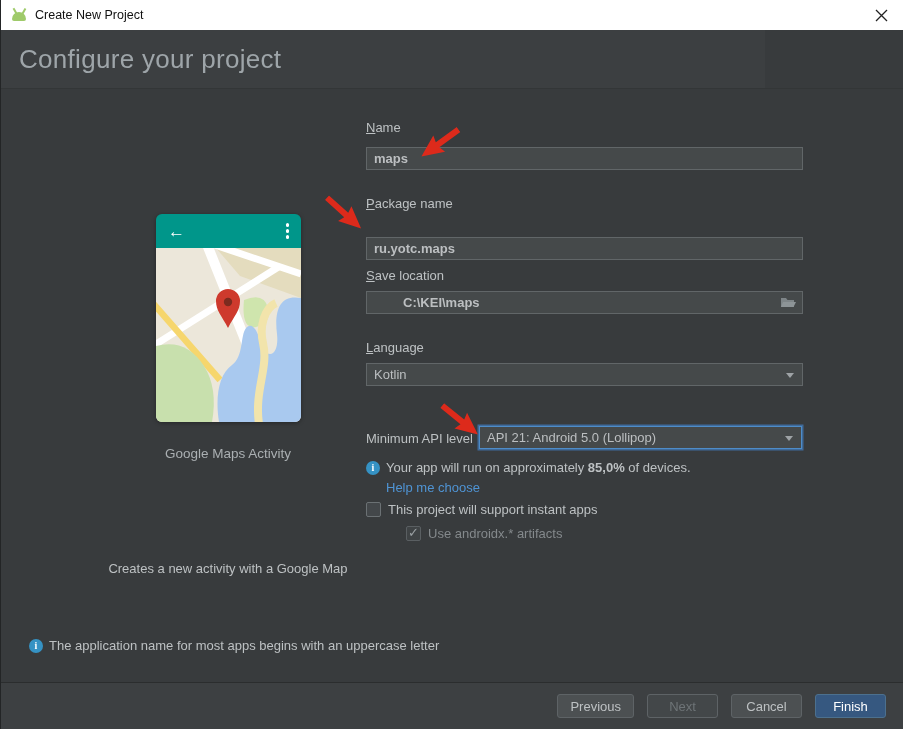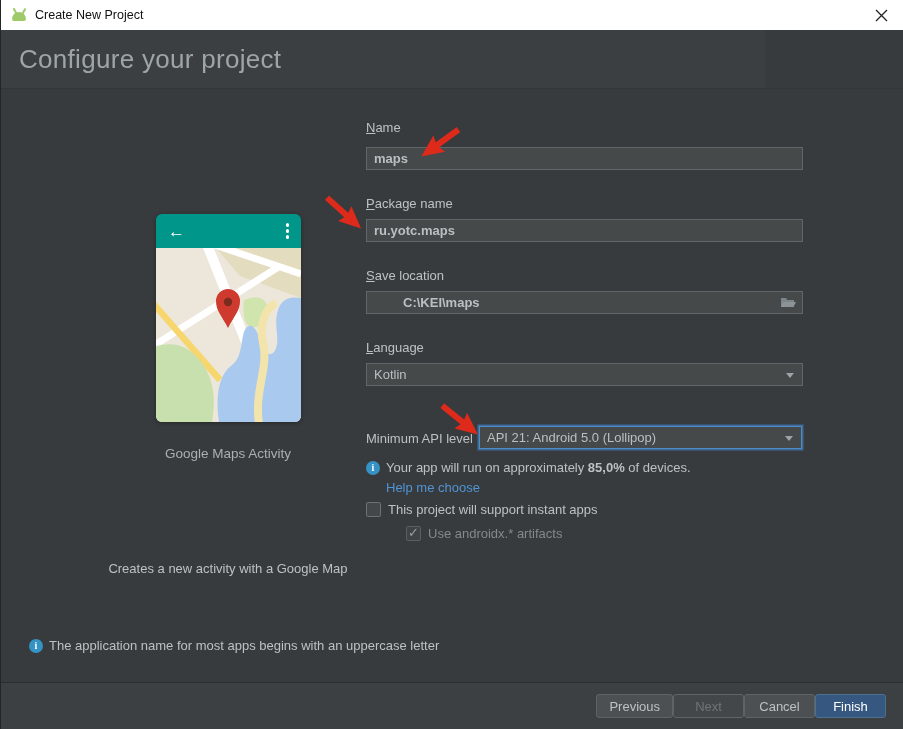--- a/index.html
+++ b/index.html
@@ -123,21 +123,21 @@
     position:absolute; left:28px; top:549px; display:flex; align-items:center; gap:6px;
     font-size:13px; color:#bdc1c3;
   }
   
   .annot { position:absolute; width:46px; height:22px; }
   .annot svg { display:block; }
   
   .footer {
     position:absolute; left:0; top:682px; width:903px; height:47px;
     background:#3d4042; border-top:1px solid #2b2d2e;
-    display:flex; align-items:center; justify-content:flex-end; 
+    display:flex; align-items:center; justify-content:flex-end; gap:13px;
     padding-right:18px;
   }
   .btn {
     min-width:71px; height:24px; background:#4c5052; border:1px solid #5e6366;
     border-radius:3px; color:#bdc1c3; font-size:13px;
     font-family:"Liberation Sans","DejaVu Sans",sans-serif;
     display:inline-flex; align-items:center; justify-content:center; cursor:pointer;
     padding:0 12px;
   }
   .btn.disabled { color:#6e7477; background:#434749; cursor:default; }
@@ -190,21 +190,21 @@
         </span>
     </div>
   </div>
   <div class="preview-caption">Google Maps Activity</div>
   <div class="activity-desc">Creates a new activity with a Google Map</div>
 
   <label class="form-label mnemonic" style="top:31px;">Name</label>
   <input class="tfield" style="top: 58px;" type="text" value="maps">
 
   <label class="form-label mnemonic" style="top:107px;">Package name</label>
-  <input class="tfield" style="top: 130px;" type="text" value="ru.yotc.maps">
+  <input class="tfield" style="top: 148px;" type="text" value="ru.yotc.maps">
 
   <label class="form-label mnemonic" style="top:179px;">Save location</label>
   <div class="field-wrap" style="top:202px;">
     <input class="tfield" type="text" value="C:\KEI\maps" style="">
     <span class="folder-icon">
       <svg width="16" height="14" viewBox="0 0 16 14">
         <path d="M1,3 L6,3 L7.5,5 L14,5 L14,12 L1,12 Z" fill="#7e8588"></path>
         <path d="M3,7 L16,7 L13.5,12 L1,12 Z" fill="#8d9497"></path>
       </svg>
     </span>

